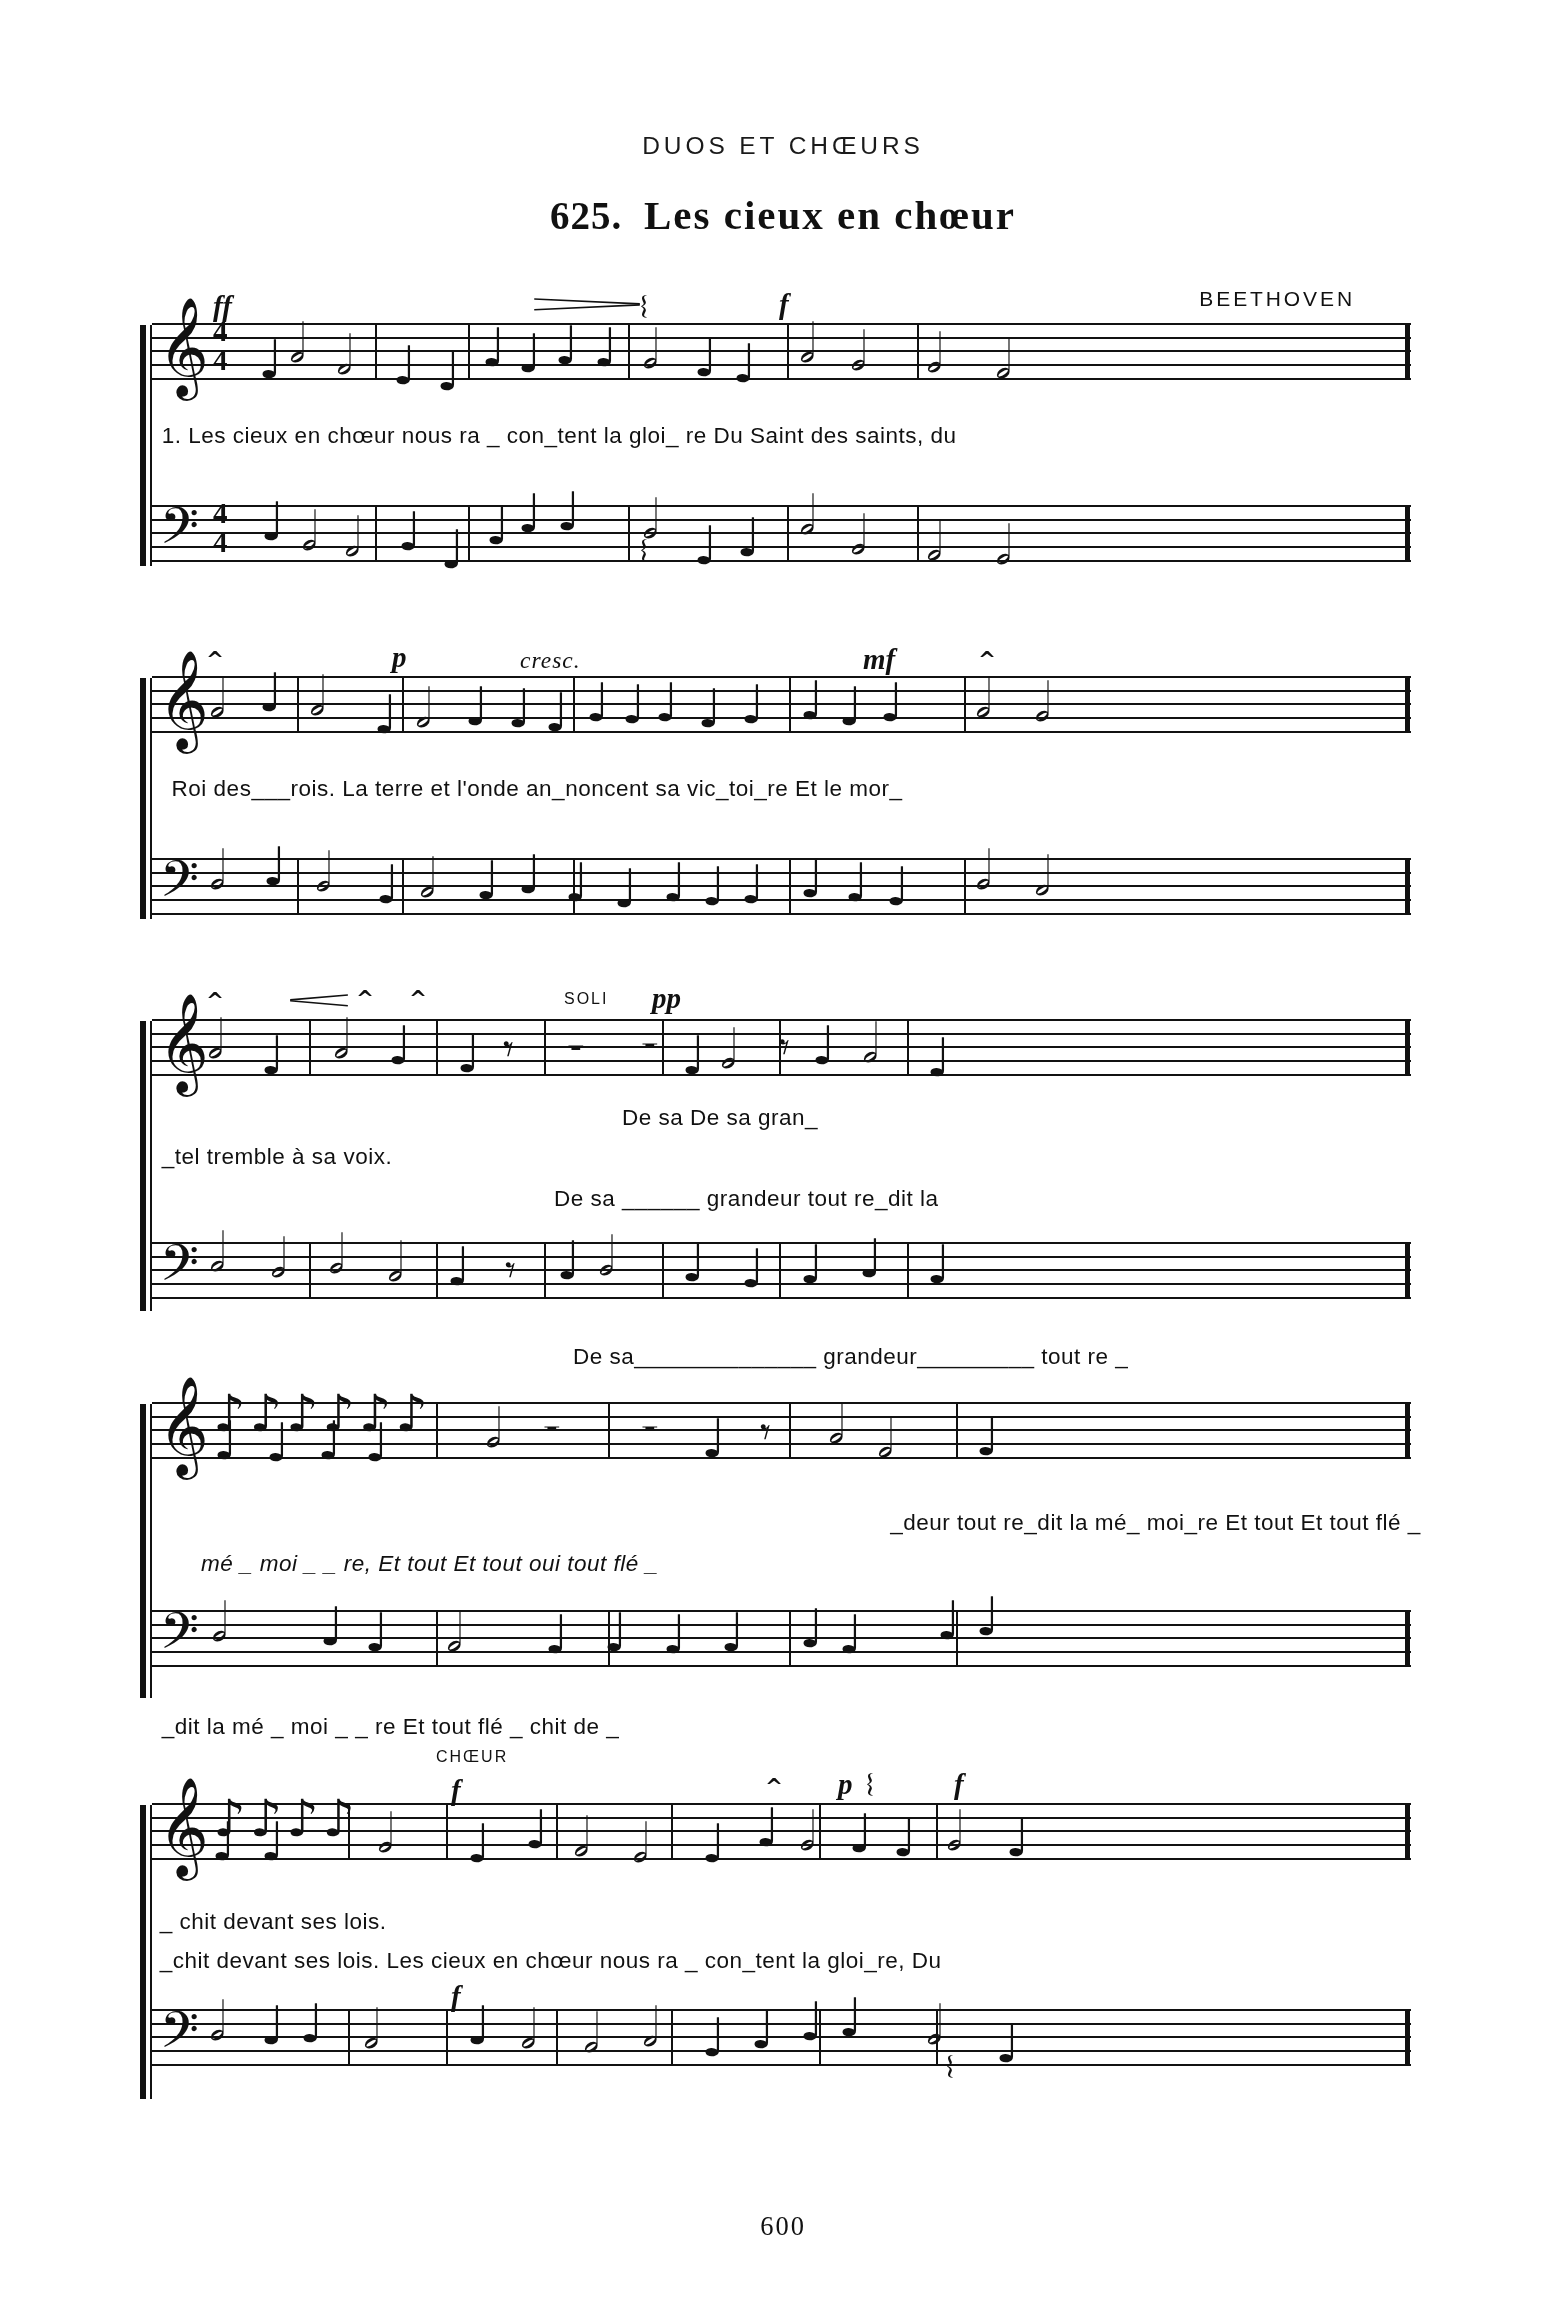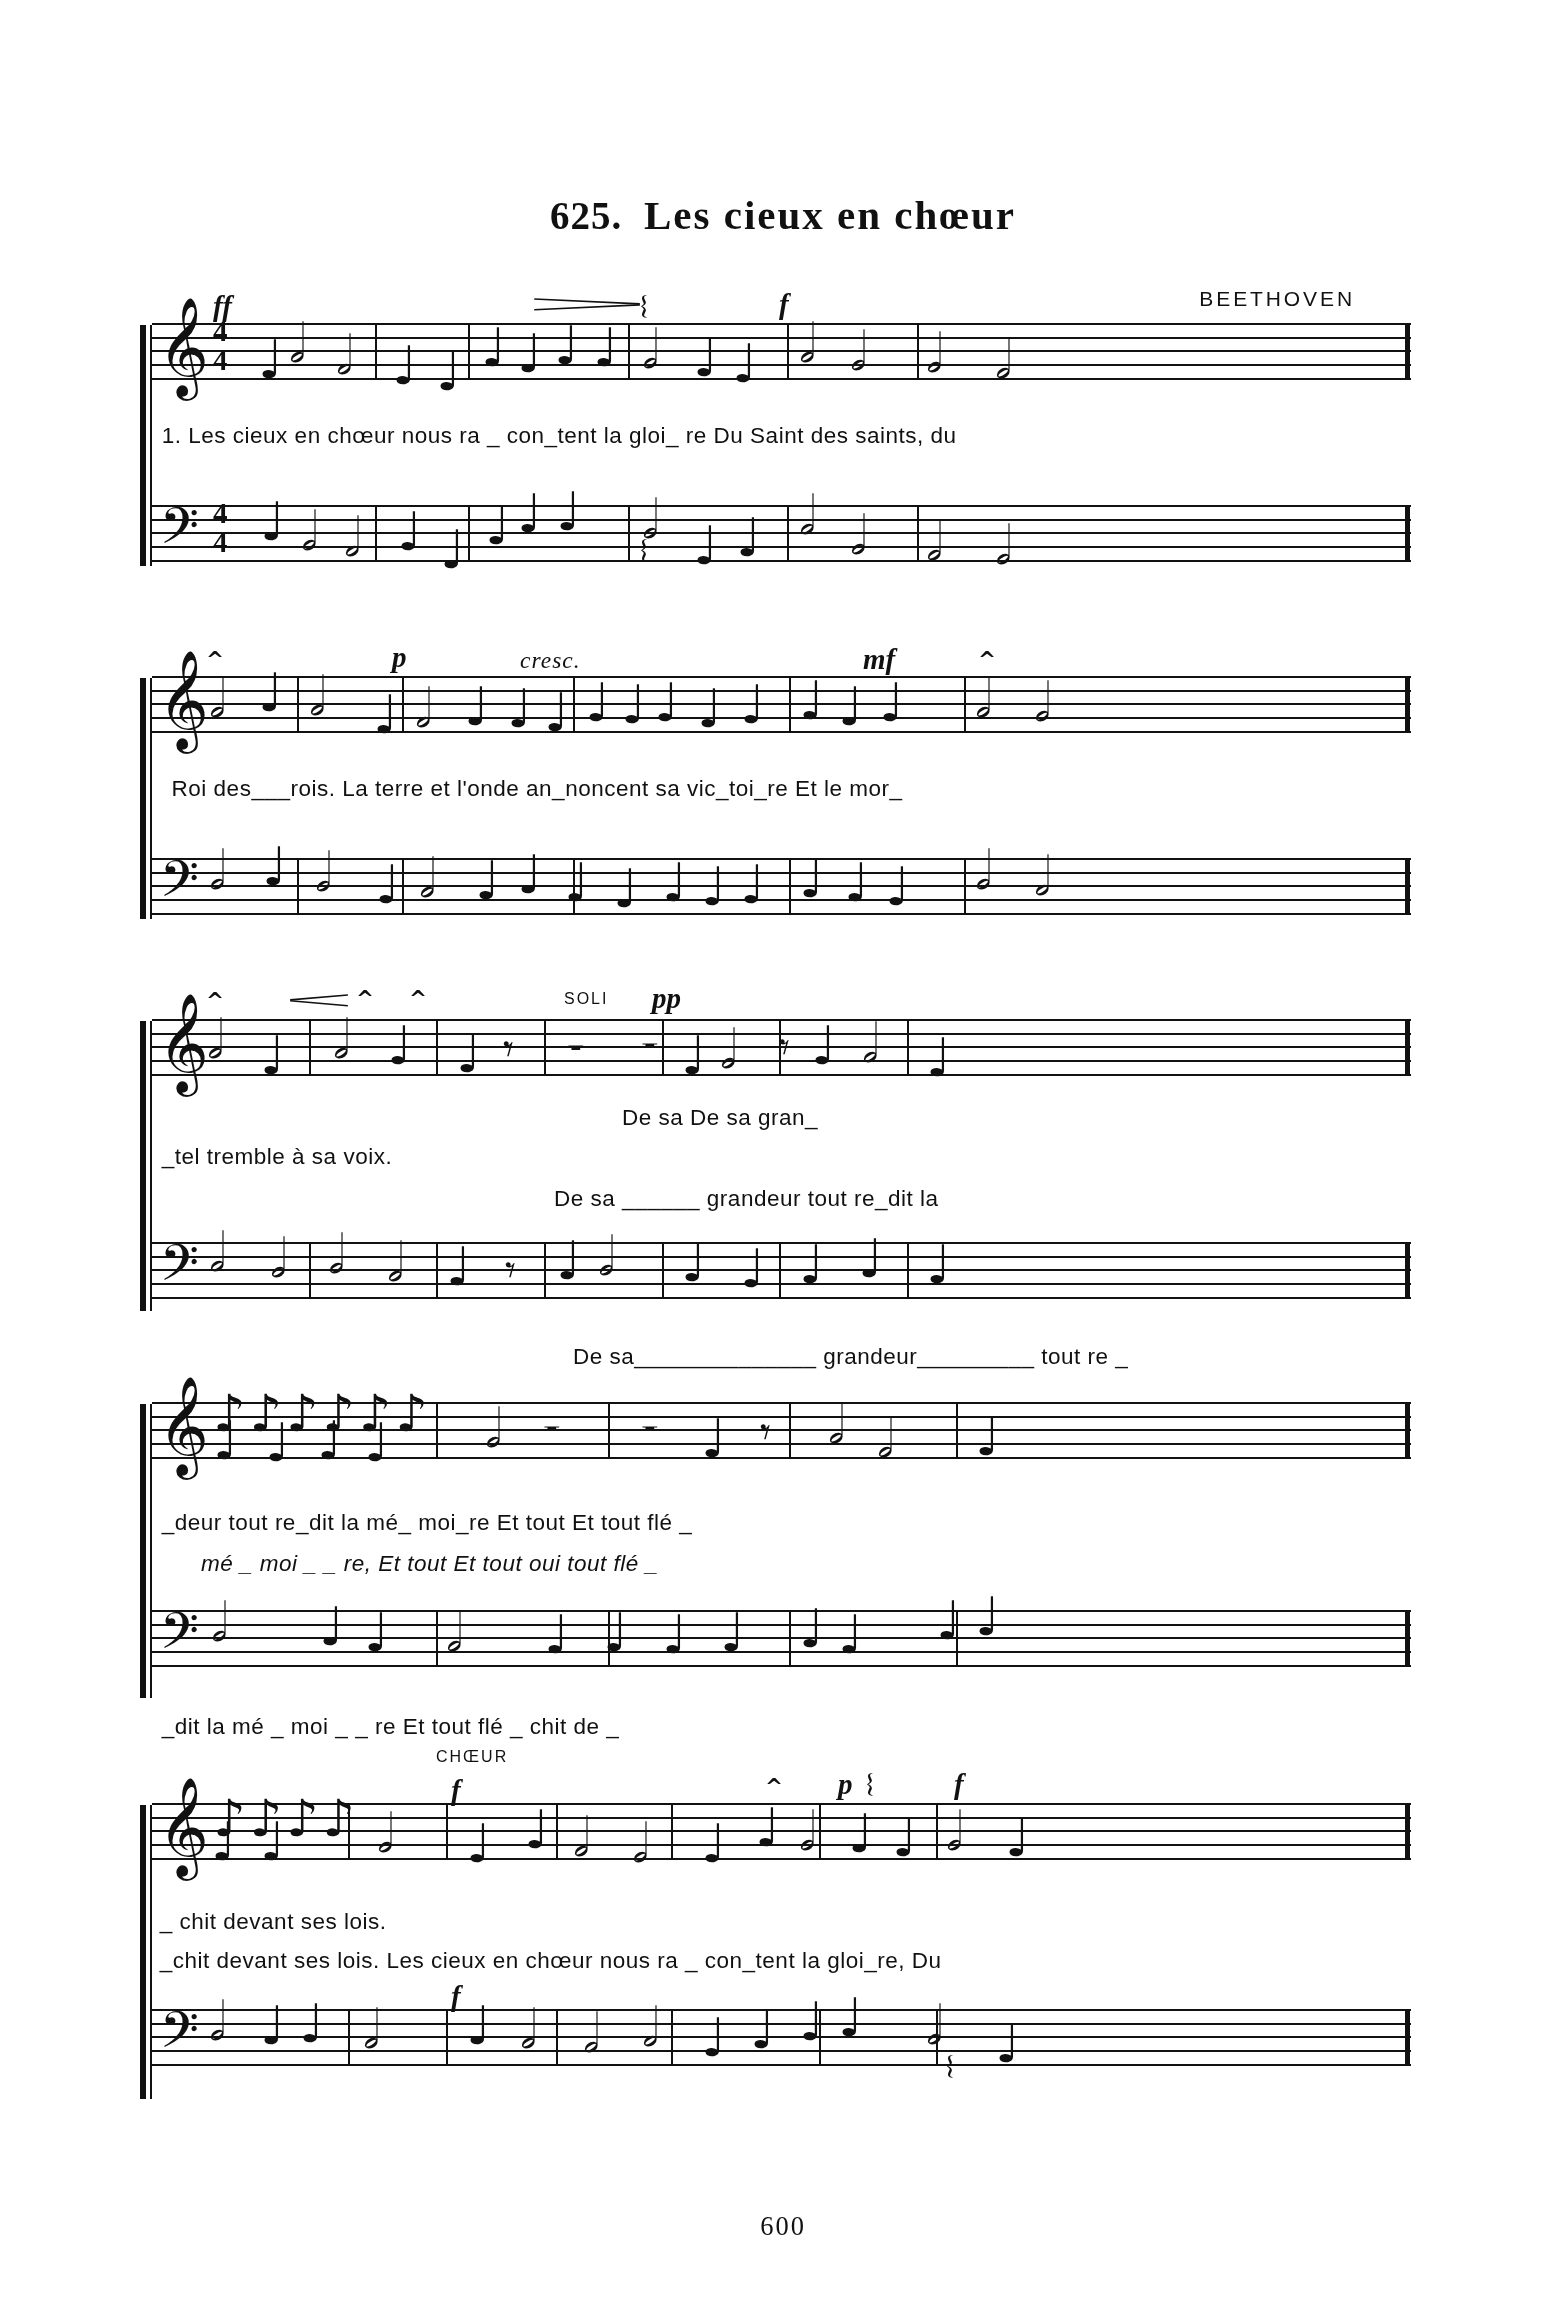--- a/index.html
+++ b/index.html
@@ -217,20 +217,21 @@
     font-size: 51px;
     letter-spacing: 3.9px;
     color: #111;
   }
 </style>
 </head>
 <body>
 
 <div class="page">
 
+  <div class="running-head">DUOS ET CHŒURS</div>
 
   <div class="title-line">
     <span class="title-number">625.</span><span class="title-text">Les cieux en chœur</span>
   </div>
 
   <div class="composer">BEETHOVEN</div>
 
   <div class="system" style="top:323px;">
     <div class="sys-bracket" style="top:2px;height:241px;"></div>
     <div class="sys-bracket thin" style="top:2px;height:241px;"></div>
@@ -523,21 +524,21 @@
       <div class="note h" style="left:725px;top:9.8px;">𝅗𝅥</div>
       <div class="note q" style="left:823px;top:7.8px;">♩</div>
 
       <div class="barline" style="left:284px;"></div>
       <div class="barline" style="left:456px;"></div>
       <div class="barline" style="left:637px;"></div>
       <div class="barline" style="left:804px;"></div>
       <div class="barline heavy" style="left:1253px;"></div>
     </div>
 
-    <div class="lyrics" style="top:108px;left:9.8px;">_deur tout re_dit  la mé_ moi_re     Et    tout        Et     tout         flé _</div>
+    <div class="lyrics" style="top:108px;left:9.8px;text-align:right;">_deur tout re_dit  la mé_ moi_re     Et    tout        Et     tout         flé _</div>
     <div class="lyrics" style="top:149px;left:49px;font-style:italic;">mé _  moi _ _ re, Et tout      Et tout        oui tout flé _</div>
 
     <div class="stave" style="position:absolute;top:208px;">
       <div class="line l0"></div>
       <div class="line l1"></div>
       <div class="line l2"></div>
       <div class="line l3"></div>
       <div class="line l4"></div>
 
       <div class="clef bass">𝄢</div>

